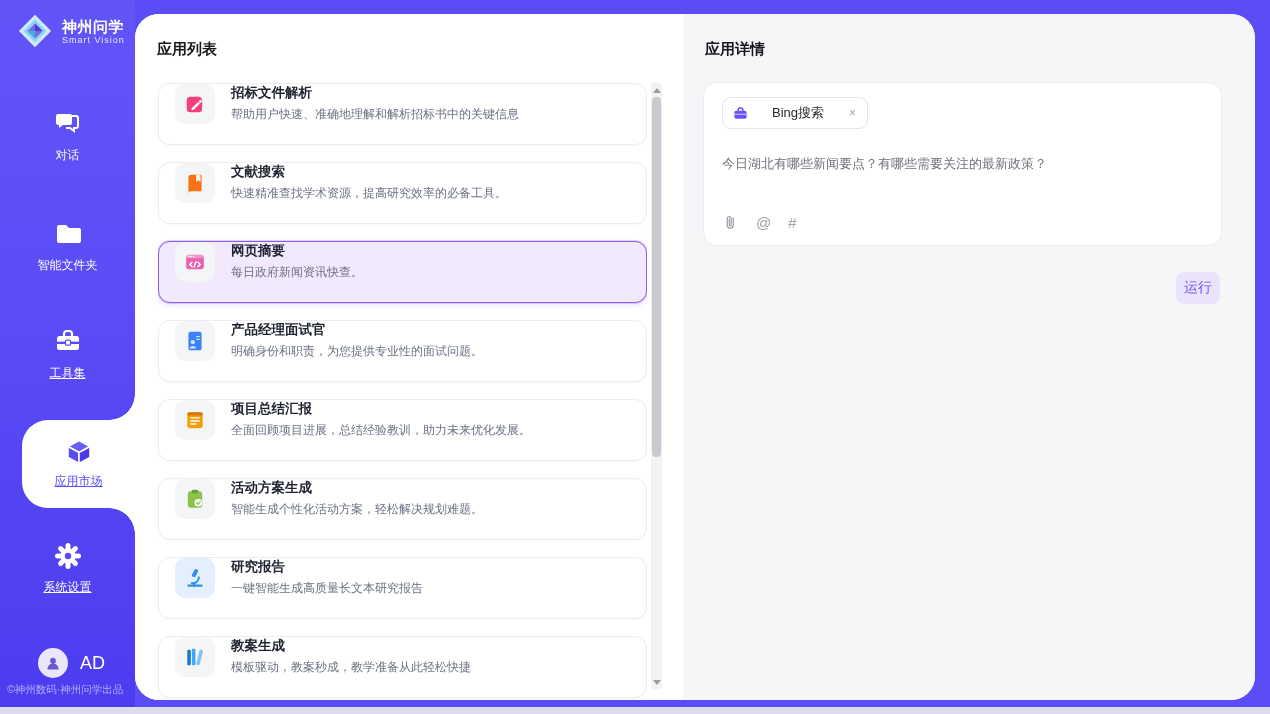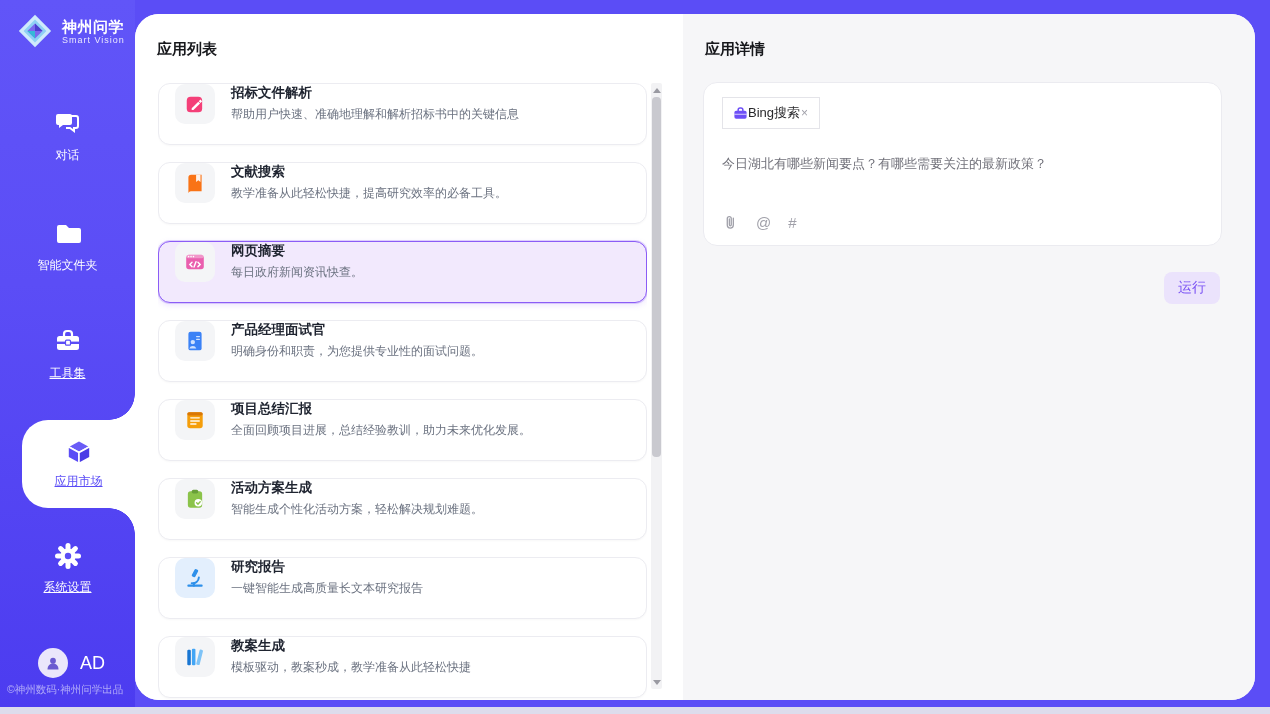--- a/index.html
+++ b/index.html
@@ -57,30 +57,30 @@
   .scroll-arrow.up{top:1px;}
   .scroll-arrow.down{bottom:1px;}
   .tri-up{width:0;height:0;border-left:4px solid transparent;border-right:4px solid transparent;border-bottom:5px solid #9a9aa2;}
   .tri-down{width:0;height:0;border-left:4px solid transparent;border-right:4px solid transparent;border-top:5px solid #9a9aa2;}
   .scroll-thumb{position:absolute;left:1px;top:14px;width:9px;height:360px;background:#c9c9cf;border-radius:4px;cursor:grab;}
   
   .detail-panel{flex:1;position:relative;background:#f6f6f8;}
   .detail-panel .panel-title{left:22px;}
   .detail-card{position:absolute;left:20px;top:68px;width:519px;height:164px;background:#fff;
     border:1px solid #ebebf0;border-radius:14px;box-sizing:border-box;padding:14px 18px;}
-  .tool-chip{display:inline-flex;align-items:center;gap:0;border:1px solid #e4e4e9;border-radius:0;
+  .tool-chip{display:inline-flex;align-items:center;gap:24px;border:1px solid #e4e4e9;border-radius:9px;
     padding:6px 10px;background:#fff;cursor:default;}
   .chip-label{font-size:13px;color:#27272a;}
   .chip-close{font-size:12px;color:#a1a1aa;cursor:pointer;padding:0 1px;}
   .query-text{margin-top:26px;font-size:13px;color:#71717a;cursor:text;}
   .composer-icons{position:absolute;left:18px;bottom:14px;display:flex;align-items:center;gap:17px;}
   .composer-icons .glyph{font-size:15px;color:#a1a1aa;cursor:pointer;}
   .run-btn{position:absolute;right:35px;top:258px;background:var(--run-bg,#ebe3fc);
     color:var(--run-text,#7a52f4);border:none;border-radius:8px;font-size:14px;
-    padding:7px 14px;cursor:pointer;font-family:inherit;}
+    padding:7px 8px;cursor:pointer;font-family:inherit;}
 </style>
 </head>
 <body>
 
 <aside class="sidebar">
   <div class="brand">
     <svg class="brand-gem" viewBox="0 0 40 40">
       <polygon points="20,3 37,20 20,37 3,20" fill="#cfeafc"></polygon>
       <polygon points="20,8 32,20 20,32 8,20" fill="#8fd0f5"></polygon>
       <polygon points="20,12 28,20 20,28 12,20" fill="#7b68ee"></polygon>
@@ -179,21 +179,21 @@
 
       <div class="app-card">
         <div class="app-ico">
           <svg width="22" height="22" viewBox="0 0 20 20">
             <path d="M4 5a2.5 2.5 0 012.5-2.5H16v15H6.5A2.5 2.5 0 004 19z" fill="#f97316"></path>
             <path d="M11 2.5V9l2-1.5L15 9V2.5z" fill="#fff" opacity=".9"></path>
           </svg>
         </div>
         <div class="app-text">
           <span class="app-title">文献搜索</span>
-          <span class="app-desc">教学准备从此轻松快捷，提高研究效率的必备工具。</span>
+          <span class="app-desc">快速精准查找学术资源，提高研究效率的必备工具。</span>
         </div>
       </div>
 
       <div class="app-card selected">
         <div class="app-ico">
           <svg width="22" height="22" viewBox="0 0 20 20">
             <rect x="2" y="3.5" width="16" height="13" rx="2.5" fill="#ea5fae"></rect>
             <rect x="2" y="3.5" width="16" height="3.2" rx="1.6" fill="#fff" opacity=".35"></rect>
             <g fill="#fff">
                 <circle cx="4.2" cy="5.1" r=".7"></circle>

